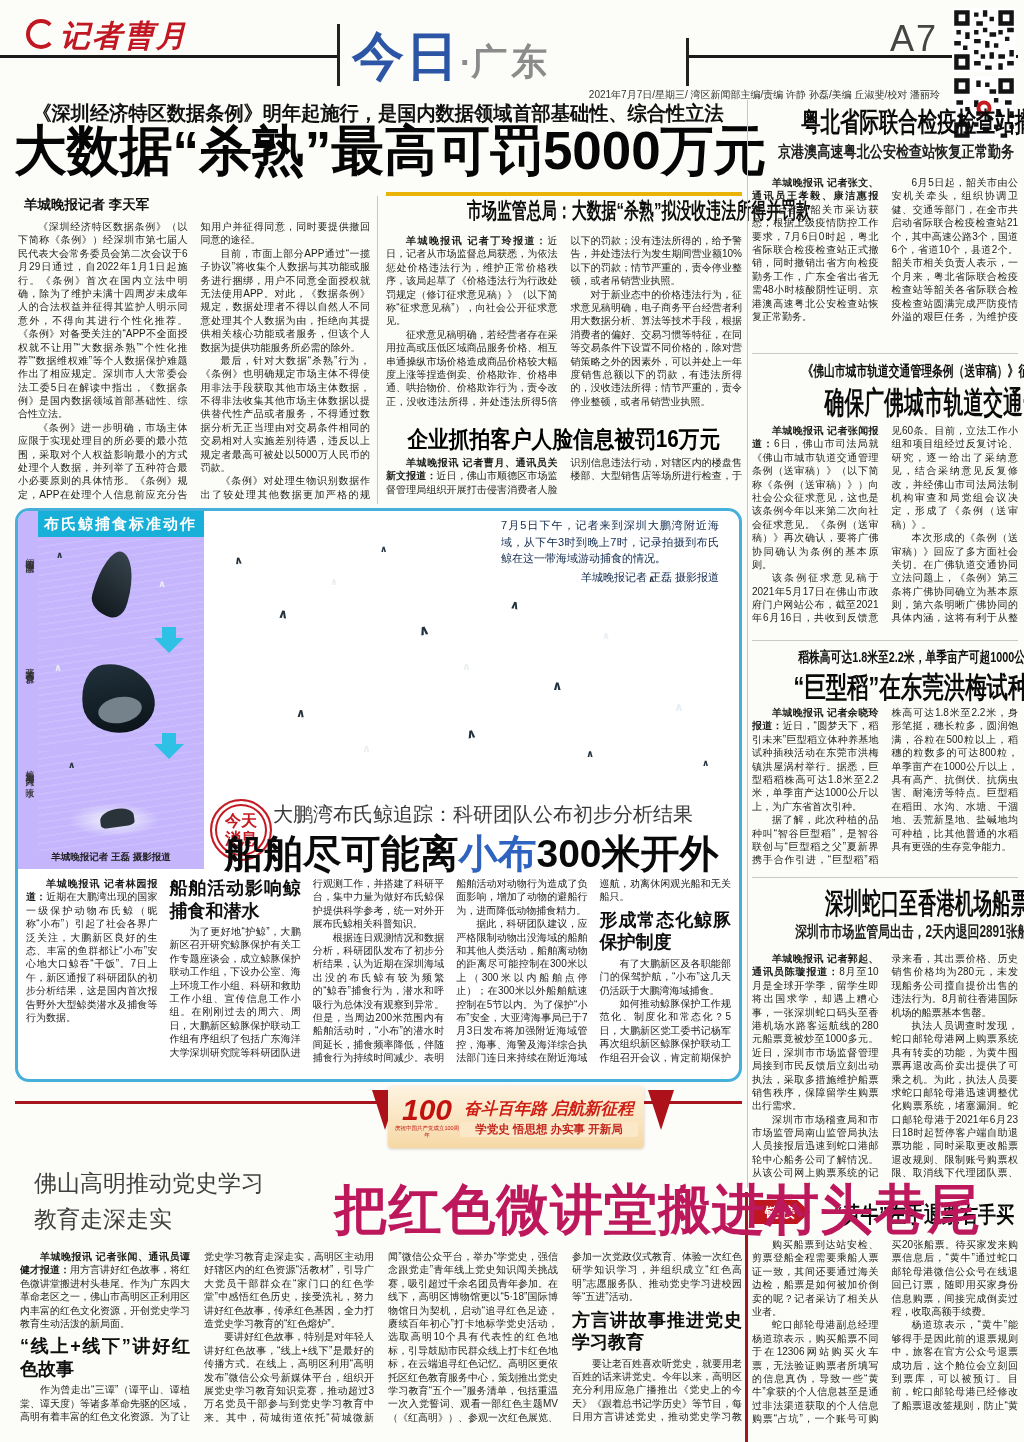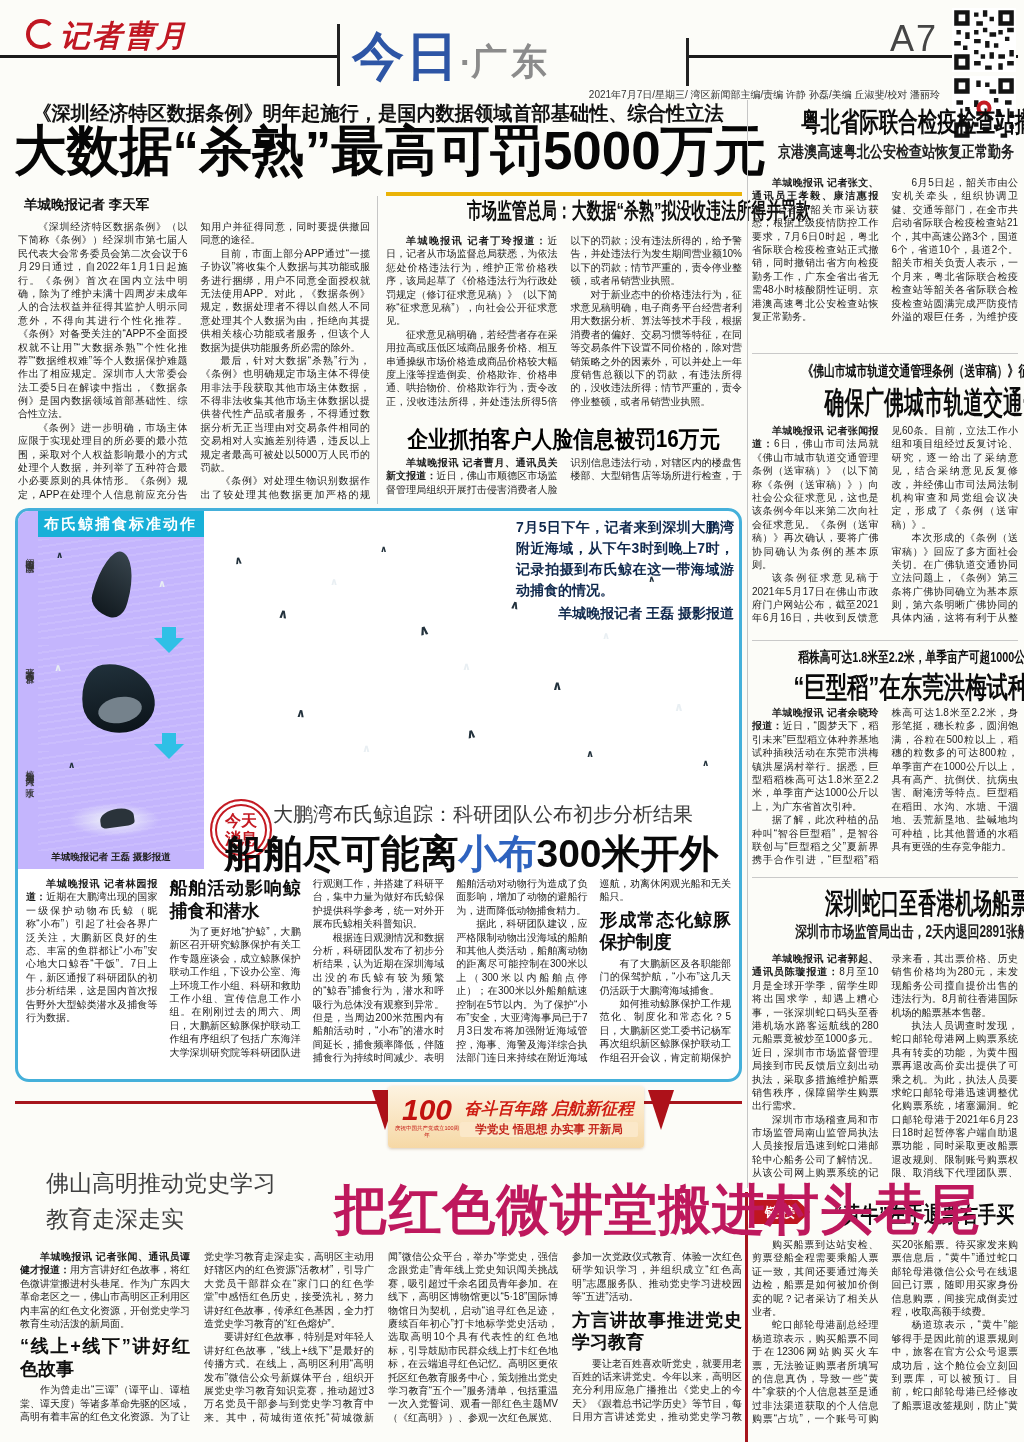--- a/index.html
+++ b/index.html
@@ -65,21 +65,21 @@
                border-radius:45% 55% 35% 65%/70% 70% 25% 25%;transform:rotate(16deg);}
   .whale-mouth{left:44px;top:18px;width:72px;height:70px;background:linear-gradient(180deg,#20303a,#0c141a);
                border-radius:35% 65% 45% 55%/55% 60% 40% 45%;transform:rotate(-8deg);}
   .whale-throat{left:60px;top:52px;width:44px;height:26px;background:#75828c;border-radius:50%;transform:rotate(-10deg);}
   .splash{left:30px;top:52px;width:92px;height:34px;background:radial-gradient(ellipse at center,#f2f7f8 0%,rgba(242,247,248,0) 70%);}
   .whale-hump{left:62px;top:58px;width:34px;height:18px;background:#2a333a;border-radius:55% 45% 20% 20%;transform:rotate(-8deg);}
   .dn-arrow-shaft{width:14px;height:11px;background:#2fc0e6;margin:0 auto;}
   .dn-arrow-head{width:0;height:0;border-left:15px solid transparent;border-right:15px solid transparent;border-top:15px solid #2fc0e6;}
   .wp-credit{left:0;top:340px;width:186px;text-align:center;font-size:9.5px;font-weight:bold;color:#222;}
   .wp-main{left:186px;top:0;width:535px;height:286px;}
-  .wp-caption{right:5px;top:6px;width:218px;font-size:14px;font-weight:bold;color:#10294d;line-height:1.5;
+  .wp-caption{right:20px;top:6px;width:218px;font-size:11px;font-weight:normal;color:#10294d;line-height:1.5;
               text-align:justify;text-shadow:0 0 3px rgba(255,255,255,.6);}
   .wp-caption .credit{display:block;text-align:right;margin-top:2px;}
   .today-badge{left:192px;top:288px;width:58px;height:58px;border:2px solid #c41a22;border-radius:50%;
                box-shadow:inset 0 0 0 3px #fff,inset 0 0 0 5px #c41a22;color:#c41a22;font-weight:900;
                font-size:16px;line-height:1.15;display:flex;align-items:center;justify-content:center;
                text-align:center;background:#fff;}
   .w-kick{left:250px;top:290px;width:430px;font-size:20px;color:#3a3a3a;}
   .w-headline{left:186px;top:316px;width:535px;font-size:39px;font-weight:900;color:#0a0a0a;}
   .w-em{color:#2e63bf;}
   .w-body{left:8px;top:366px;width:705px;height:192px;}
@@ -89,21 +89,21 @@
   .banner{left:388px;top:1086px;width:256px;height:62px;background:linear-gradient(180deg,#fdf3e1,#f6d8a5);
           border-radius:4px;display:flex;align-items:center;padding:2px 6px;box-sizing:border-box;
           box-shadow:0 1px 3px rgba(120,60,0,.25);}
   .b100{width:66px;text-align:center;color:#c2120f;}
   .b100 .num{font-size:30px;font-weight:900;font-style:italic;line-height:1;}
   .b100 .cap{font-size:5.5px;line-height:1.2;}
   .banner-text{flex:1;text-align:center;}
   .banner-l1{font-size:16.5px;font-weight:900;font-style:italic;color:#cf1e14;white-space:nowrap;}
   .banner-l2{margin-top:2px;font-size:11.5px;font-weight:bold;color:#c3261c;background:#fbe8c9;
              border-radius:2px;white-space:nowrap;}
-  .party-kick{left:46px;top:1166px;width:300px;font-size:23px;color:#3f3f3f;line-height:1.55;}
+  .party-kick{left:34px;top:1166px;width:300px;font-size:23px;color:#3f3f3f;line-height:1.55;}
   .party-headline{left:328px;top:1174px;width:416px;font-size:54px;font-weight:900;color:#be185d;letter-spacing:1px;}
   .party-body{left:20px;top:1250px;width:722px;height:184px;}
   .link-headline{left:814px;top:1200px;width:204px;font-size:22px;font-weight:900;color:#0b0b0b;}
   .red-vr{left:745px;top:1192px;width:3px;height:250px;background:#a6151d;}
 </style>
 </head>
 <body>
 
 <div class="page">
 

